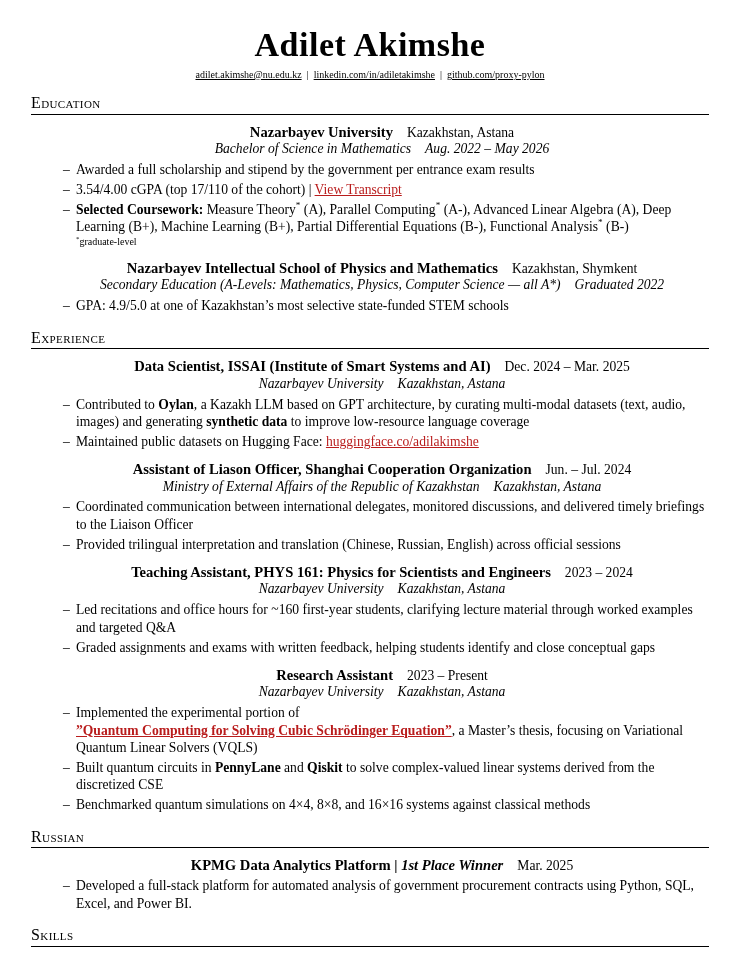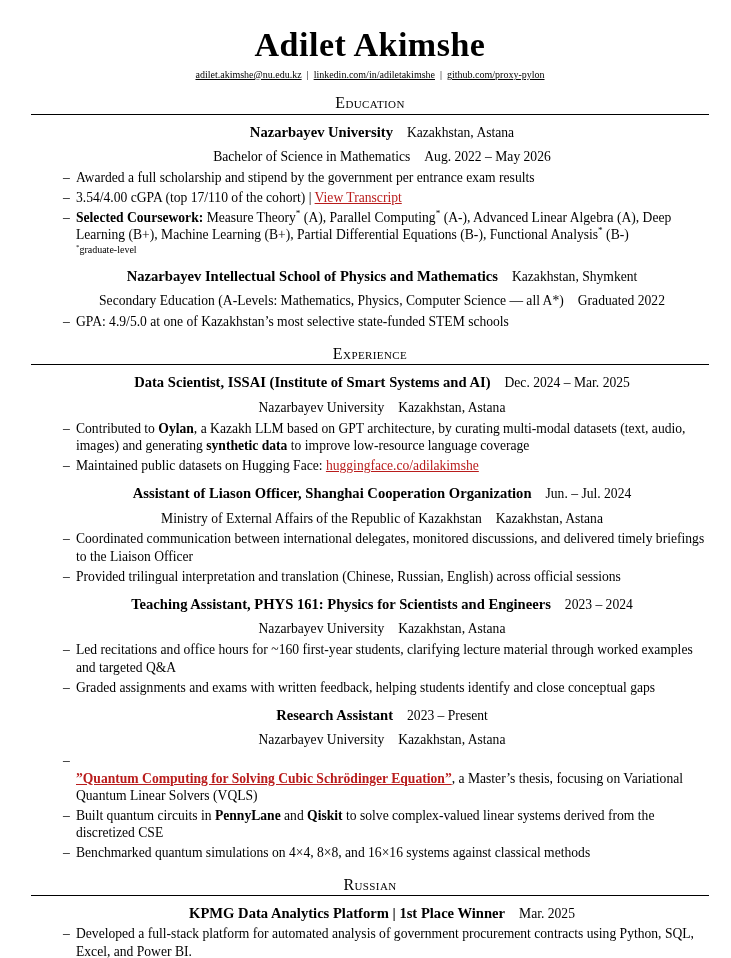--- a/index.html
+++ b/index.html
@@ -11,29 +11,29 @@
   }
   .page{padding:24px 22px 0 31px;}
   .name{
     font-size:34px;font-weight:bold;text-align:center;
     margin:2px 0 5px 0;letter-spacing:0.5px;
   }
   .contact{text-align:center;font-size:10px;}
   .contact a{color:#000;text-decoration:underline;cursor:pointer;}
   .sep{margin:0 5px;}
   .sec{margin-top:14px;}
-  .sec-title{font-size:16px;font-variant:small-caps;letter-spacing:0.4px;line-height:1.1;text-align:center;}
+  .sec-title{font-size:16px;font-variant:small-caps;letter-spacing:0.4px;line-height:1.1;}
   .sec-rule{border-bottom:1.4px solid #000;margin-top:2px;}
   .entry{margin:8px 0 10px 24px;}
   .row{display:flex;justify-content:center;align-items:baseline;gap:14px;}
   .title{font-size:14.6px;font-weight:bold;line-height:1.25;}
   .right{white-space:nowrap;font-size:13.6px;}
   .sub{font-size:13.6px;line-height:1.25;}
   .b{font-weight:bold;}
-  .i{margin-top:8px;}
+  .i{font-style:italic;}
   .u{text-decoration:underline;}
   a.u, a{color:#b91c1c;}
   .sup{vertical-align:super;font-size:68%;line-height:0;}
   .bullets{list-style:none;margin:3px 0 0 0;padding:0;}
   .bullet{display:flex;font-size:13.6px;line-height:1.28;margin-top:2.5px;}
   .marker{flex:none;width:13px;margin-left:8px;}
   .btext{flex:1;}
   .note{font-size:10px;margin-left:21px;margin-top:1px;}
 </style>
 </head>
@@ -160,21 +160,21 @@
             <span class="title"><span class="b">Research Assistant</span></span>
             <span class="right">2023 – Present</span>
           </div>
           <div class="row">
             <span class="sub i">Nazarbayev University</span>
             <span class="right i">Kazakhstan, Astana</span>
           </div>
           <ul class="bullets">
             <li class="bullet">
               <span class="marker">–</span>
-              <span class="btext"><br><a class="b u" href="#">”Quantum Computing for Solving Cubic Schrödinger Equation”</a><span>, a Master’s thesis, focusing on Variational Quantum Linear Solvers (VQLS)</span></span>
+              <span class="btext"><span>Implemented the experimental portion of</span><br><a class="b u" href="#">”Quantum Computing for Solving Cubic Schrödinger Equation”</a><span>, a Master’s thesis, focusing on Variational Quantum Linear Solvers (VQLS)</span></span>
             </li>
             <li class="bullet">
               <span class="marker">–</span>
               <span class="btext"><span>Built quantum circuits in </span><span class="b">PennyLane</span><span> and </span><span class="b">Qiskit</span><span> to solve complex-valued linear systems derived from the discretized CSE</span></span>
             </li>
             <li class="bullet">
               <span class="marker">–</span>
               <span class="btext"><span>Benchmarked quantum simulations on 4×4, 8×8, and 16×16 systems against classical methods</span></span>
             </li>
           </ul>

